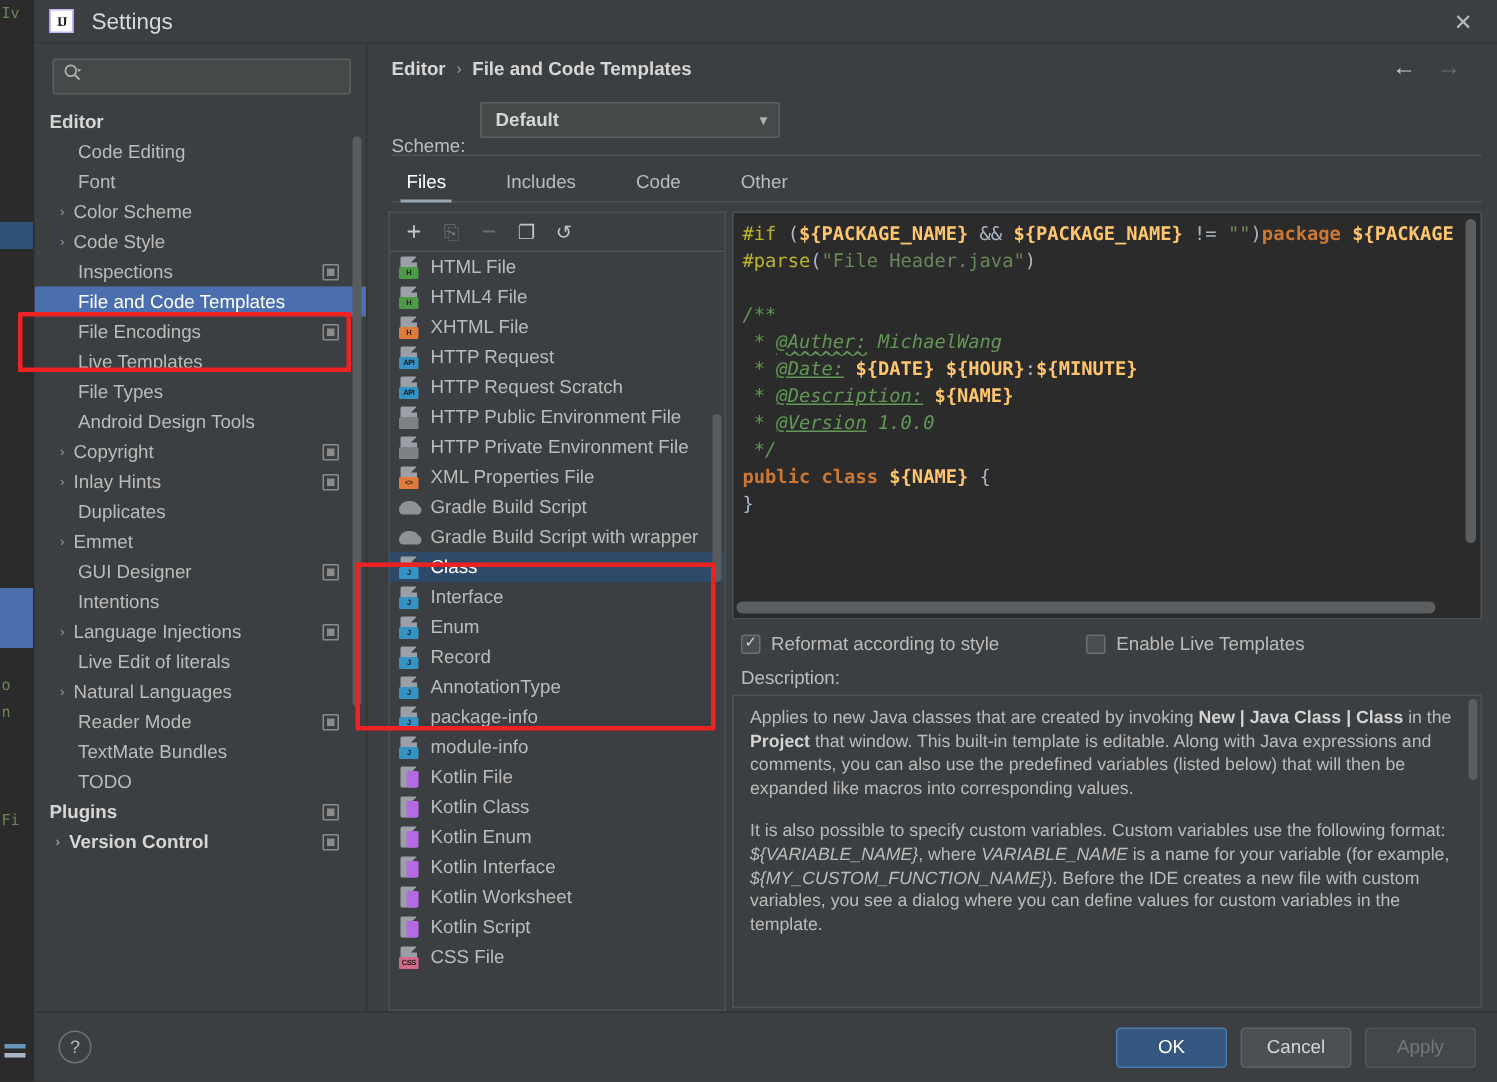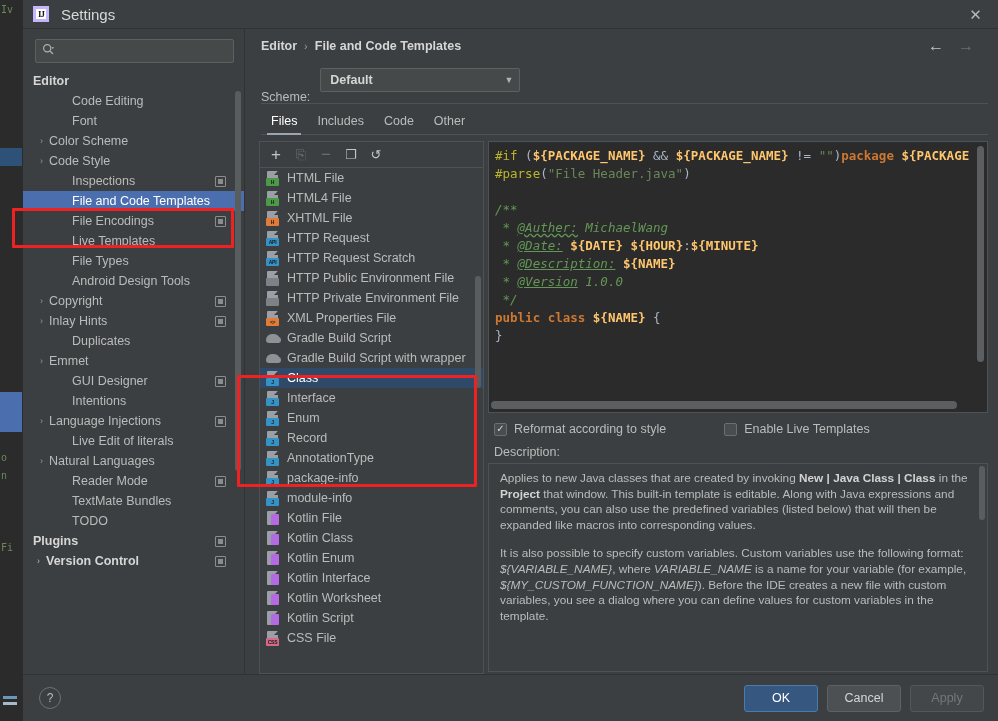--- a/index.html
+++ b/index.html
@@ -32,21 +32,21 @@
   #titlebar {
     height: 29px; flex: 0 0 29px;
     background: #3c3f41;
     display: flex; align-items: center;
     position: relative;
     border-bottom: 1px solid #323232;
   }
   #app-logo {
     width: 16px; height: 16px; margin-left: 10px;
     background: #ffffff; color: #1b1b1b;
-    border: 3px solid #c4b5fd;
+    border: 1px solid #c4b5fd;
     font-size: 9px; font-weight: bold;
     display: flex; align-items: center; justify-content: center;
     letter-spacing: -1px;
     font-family: "Liberation Serif", serif;
   }
   #title-text { margin-left: 12px; font-size: 15px; color: #d8d8d8; }
   #close-btn {
     position: absolute; right: 0; top: 0; width: 45px; height: 29px;
     display: flex; align-items: center; justify-content: center;
     color: #b9b9b9; font-size: 15px; cursor: pointer;
@@ -98,21 +98,21 @@
     width: 11px; height: 11px; flex: 0 0 11px;
     border: 1px solid #8c8c8c; border-radius: 1px;
     position: relative; margin-left: 4px;
   }
   .tnode .proj-badge::after {
     content: ""; position: absolute; left: 2px; top: 2px;
     width: 5px; height: 5px; background: #8c8c8c;
   }
   
   .lvl0 { padding-left: 10px; }
-  .lvl1 { padding-left: 36px; }
+  .lvl1 { padding-left: 16px; }
   .lvl1a { padding-left: 13px; }  
 
   #tree-scroll {
     position: absolute; right: 3px; top: 22px;
     width: 6px; height: 380px;
     background: #5a5d5e; border-radius: 3px;
   }
 
   
   #content {
@@ -149,21 +149,21 @@
   #scheme-select .caret {
     margin-left: auto; font-size: 9px; color: #b0b0b0;
   }
   #scheme-divider {
     height: 1px; background: #4f5254; margin: 6px 10px 0 16px;
   }
 
   
   #tabs-row {
     flex: 0 0 31px; display: flex; align-items: flex-end;
-    padding-left: 16px; position: relative;
+    padding-left: 16px; position: relative; gap: 20px;
   }
   #tabs-row::after {
     content: ""; position: absolute; left: 16px; right: 10px; bottom: 0;
     height: 1px; background: #4f5254;
   }
   .tab {
     font-size: 12.5px; color: #bbbbbb; padding: 0 10px 7px 10px;
     cursor: pointer; position: relative; z-index: 2;
   }
   .tab.active { color: #ffffff; }

